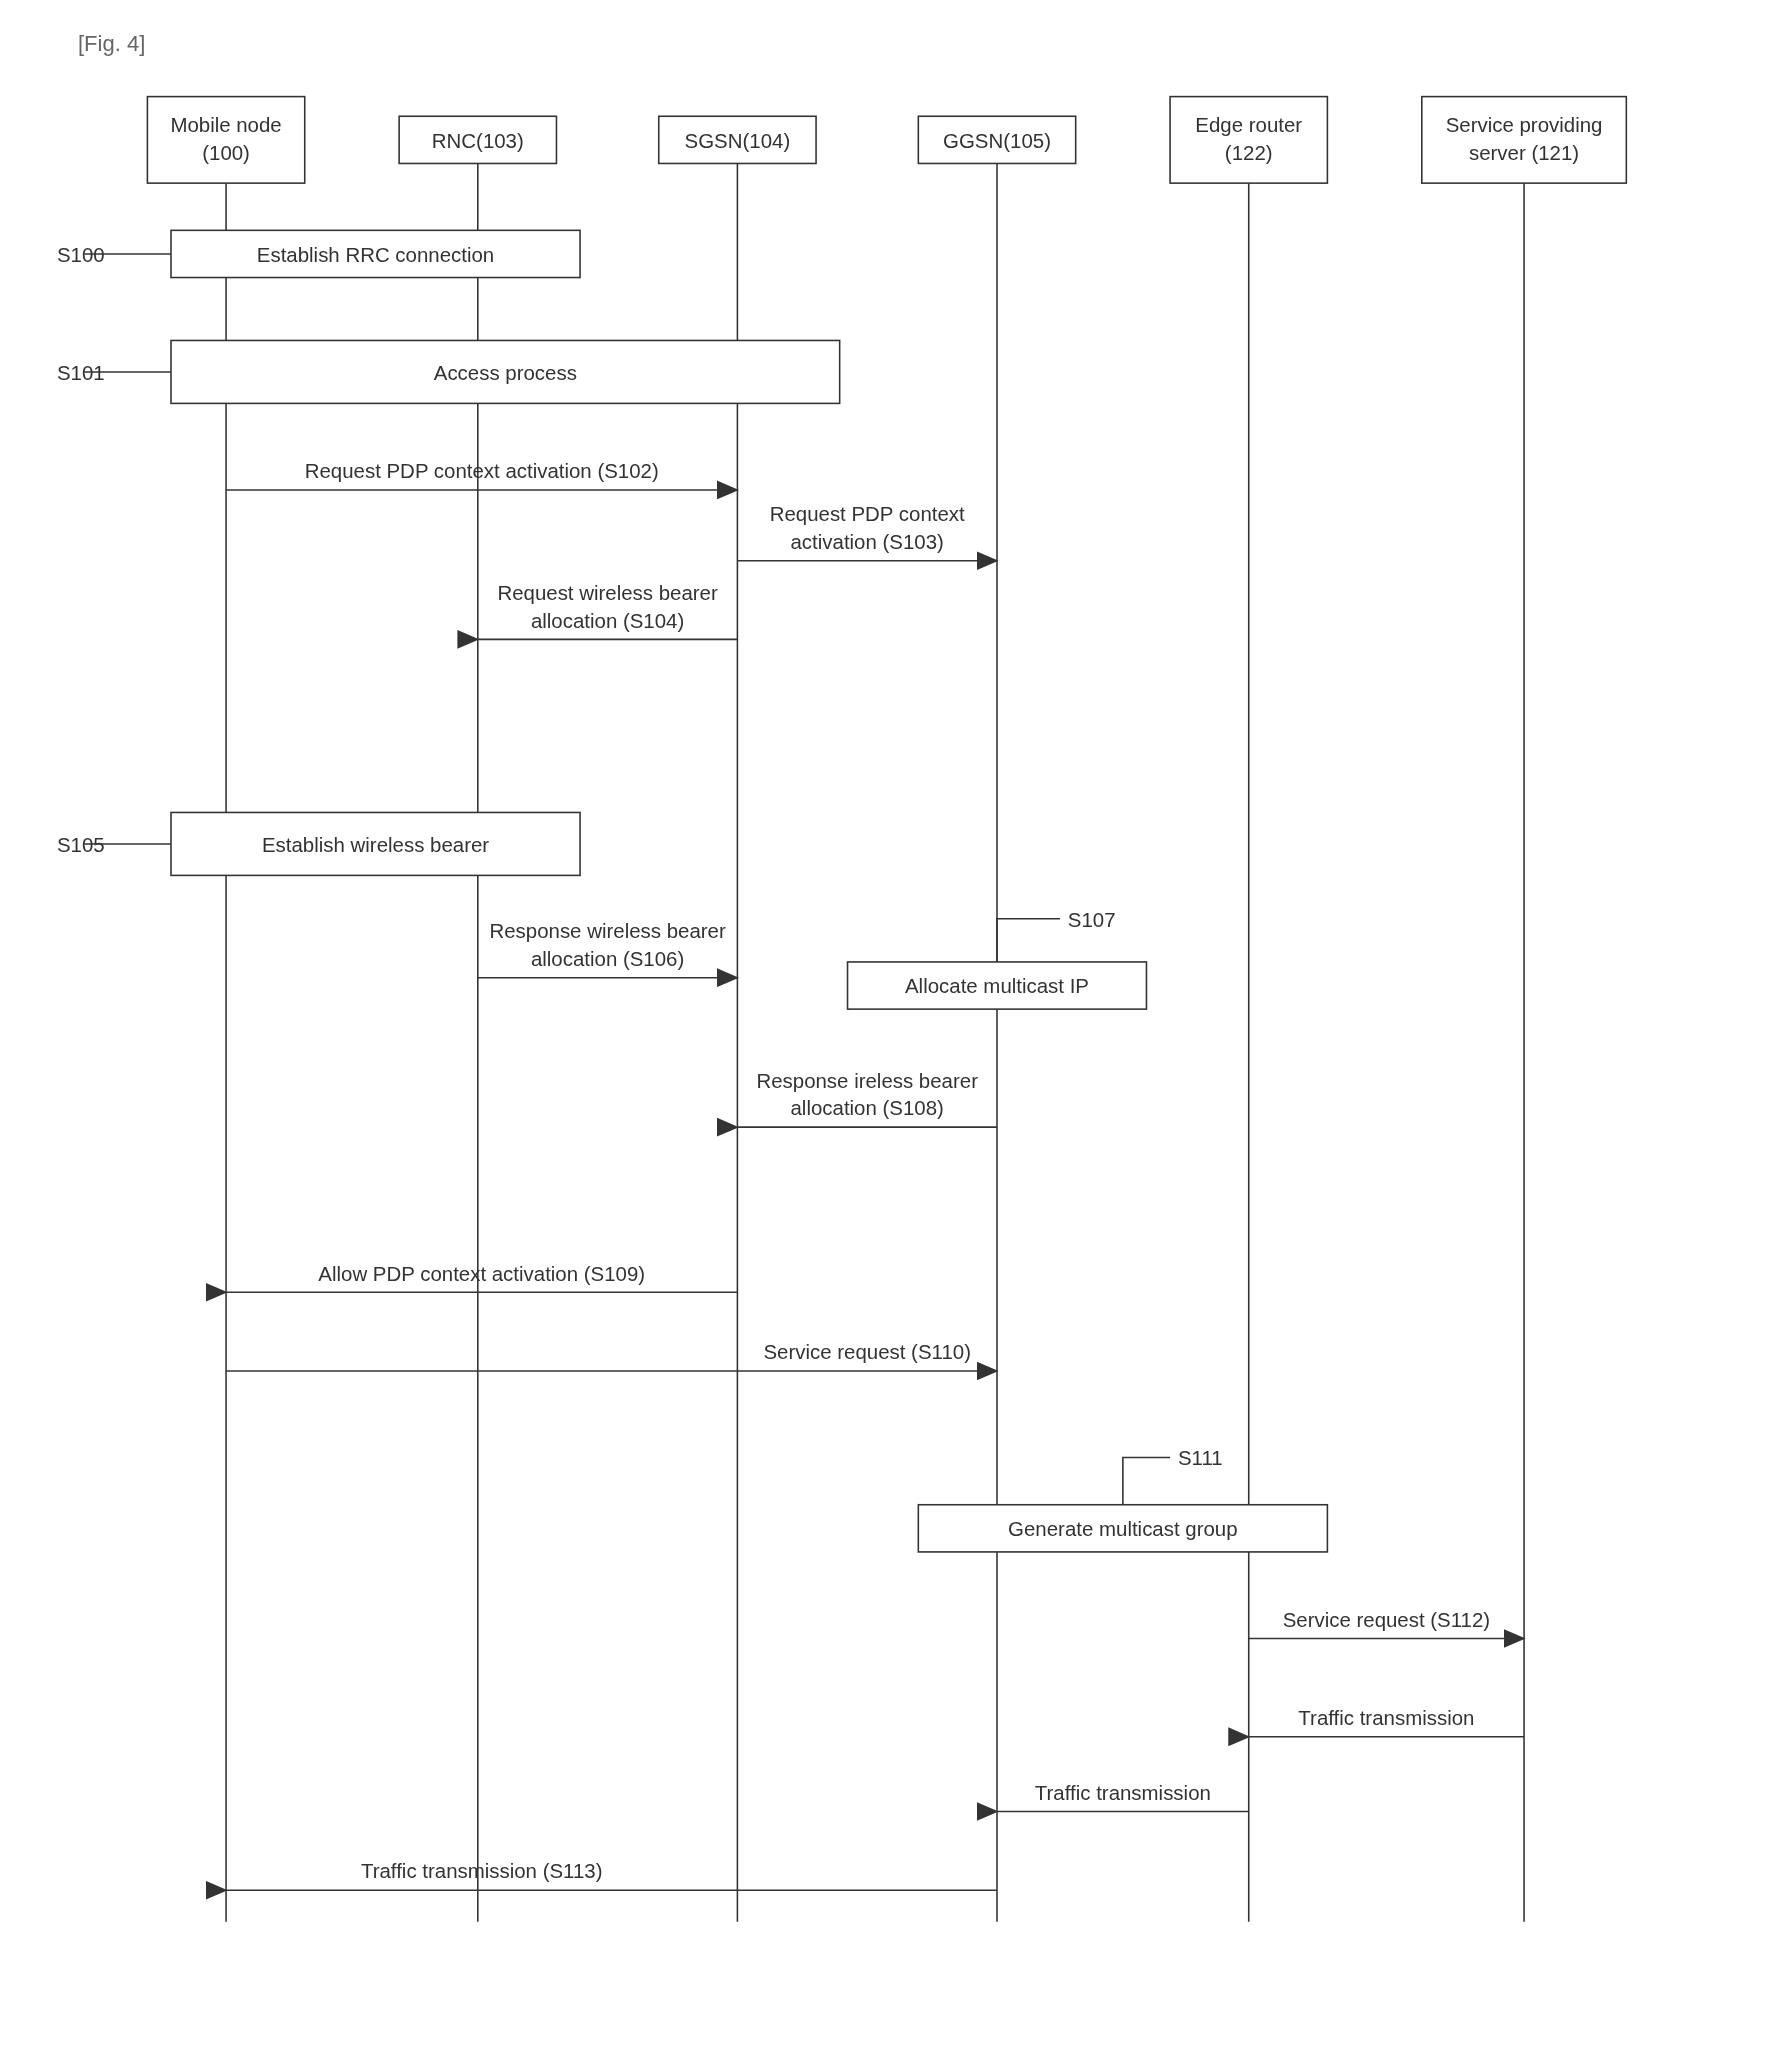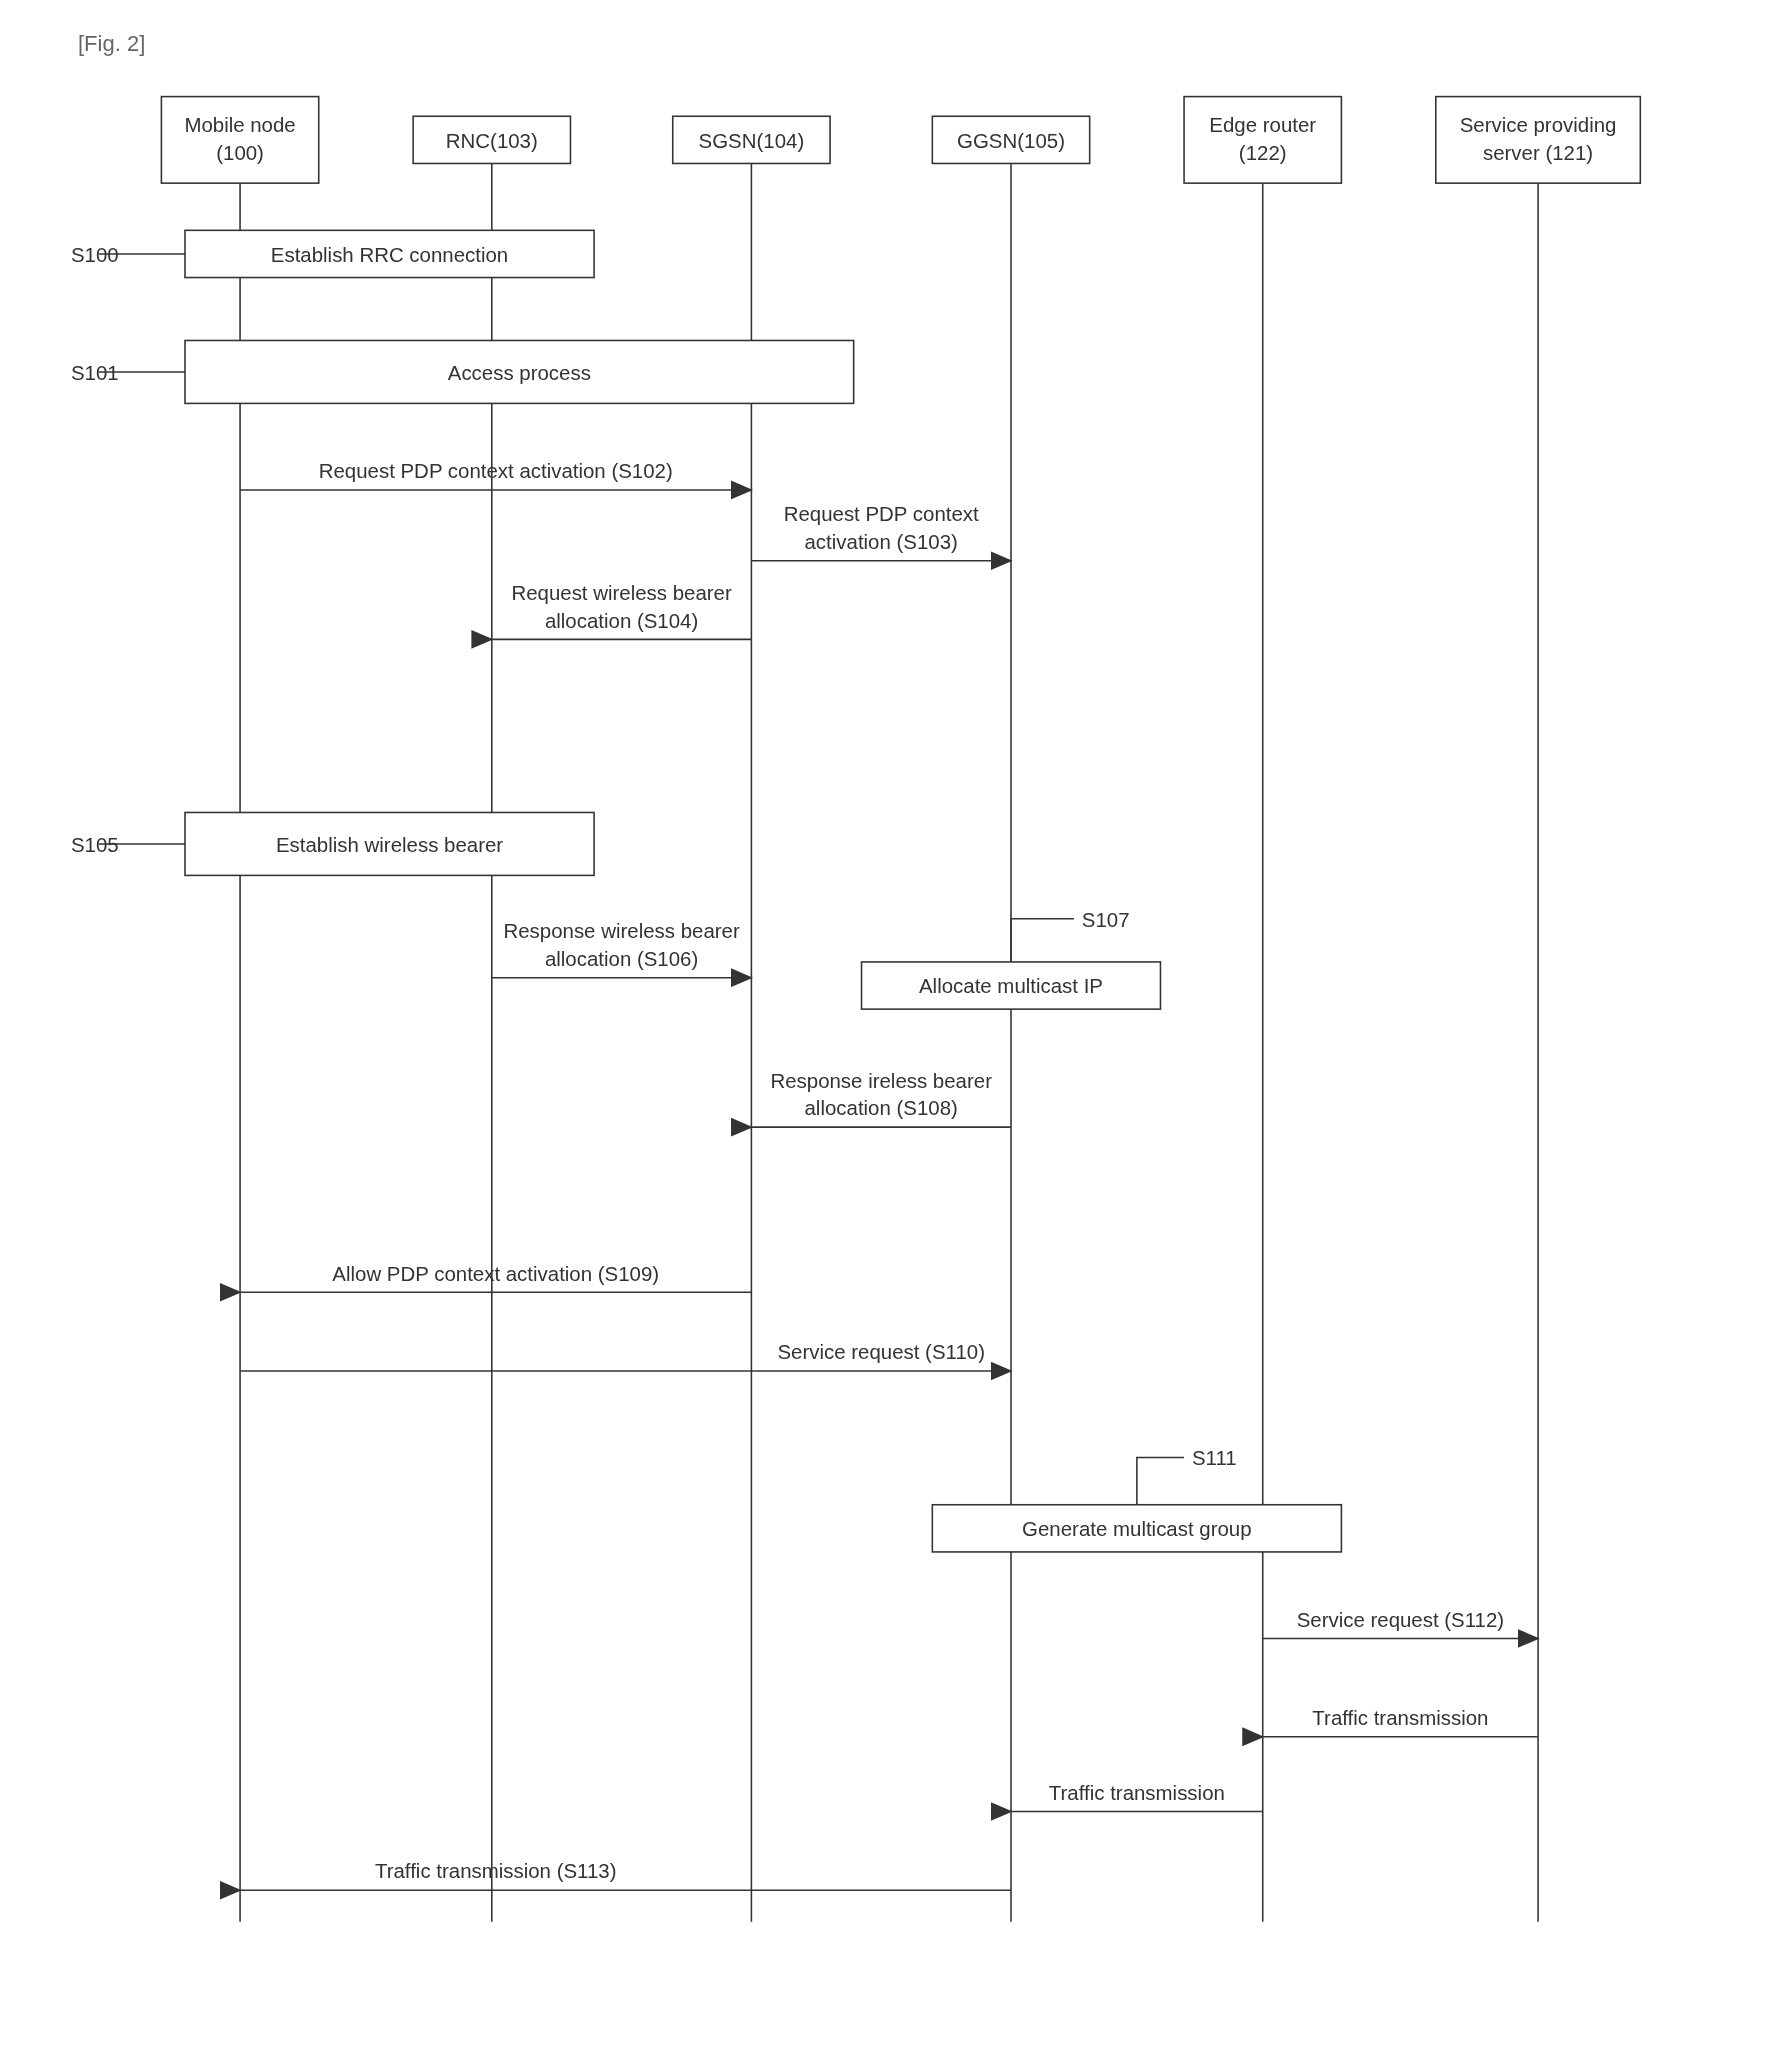--- a/index.html
+++ b/index.html
@@ -13,21 +13,21 @@
   .figure-label {
     font-size: 22px;
     color: #666;
     margin-bottom: 15.7px;
     margin-left: 47px;
   }
   .diagram-wrapper {
     position: relative;
     width: 1652px;
     height: 1888px;
-    margin-left: 36px;
+    margin-left: 22px;
   }
   svg {
     width: 100%;
     height: 100%;
     display: block;
   }
   .entity-box {
     fill: #fff;
     stroke: #333;
     stroke-width: 2;
@@ -54,21 +54,21 @@
     font-family: Arial, sans-serif;
     fill: #333;
   }
   .entity-text { font-size: 26px; }
   .label-text { font-size: 26px; }
   .step-label { font-size: 26px; }
 </style>
 </head>
 <body>
 
-<div class="figure-label">[Fig. 2]</div>
+<div class="figure-label">[Fig. 4]</div>
 
 <div class="diagram-wrapper">
 <svg viewBox="0 0 2100 2400">
   <defs>
     <marker id="arrR" markerWidth="14" markerHeight="12" refX="13" refY="6" orient="auto">
       <path d="M0,0 L14,6 L0,12 z" class="arrow-head"></path>
     </marker>
     <marker id="arrL" markerWidth="14" markerHeight="12" refX="1" refY="6" orient="auto">
       <path d="M14,0 L0,6 L14,12 z" class="arrow-head"></path>
     </marker>

